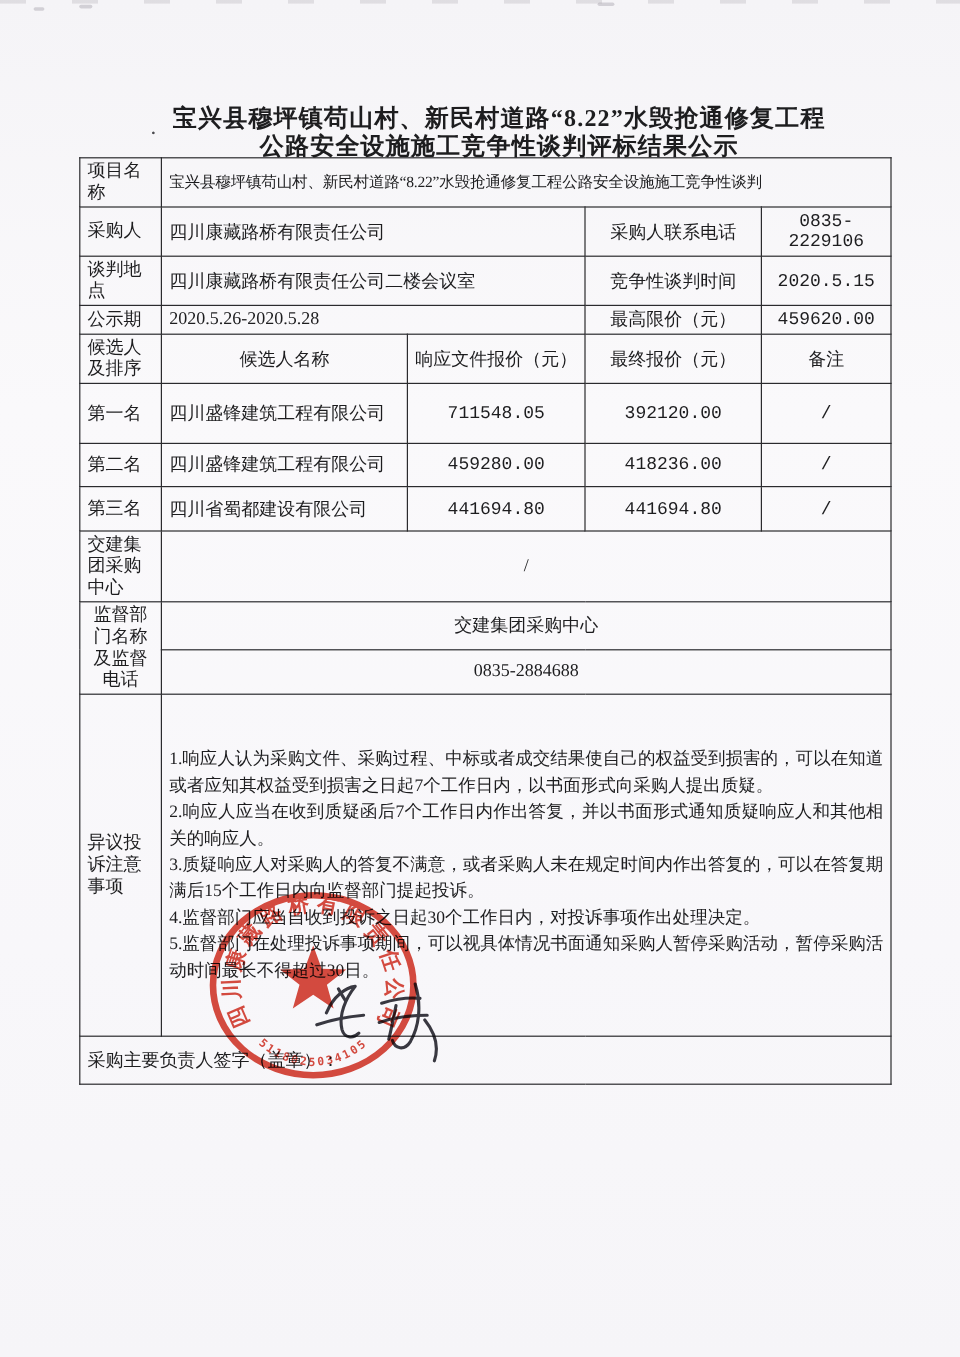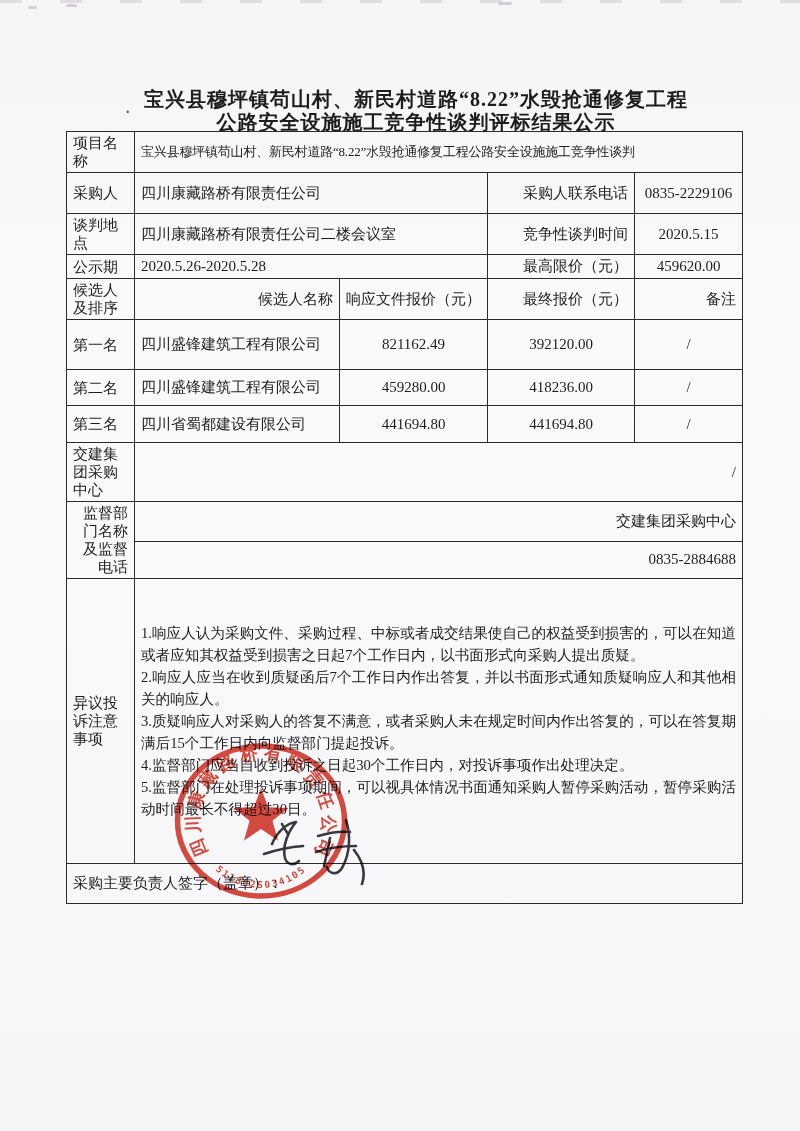--- a/index.html
+++ b/index.html
@@ -23,24 +23,24 @@
     border-collapse:collapse;table-layout:fixed;
     font-size:15px;
   }
   table.sheet td{
     border:1.6px solid #2b2b2e;
     padding:2px 6px;
     vertical-align:middle;
     overflow:hidden;
   }
   td.lbl{padding:2px 2px;text-align:left;line-height:18px;word-break:break-all;margin-left:24px;}
-  td.lbl.ctr{text-align:right;}
+  td.lbl.ctr{text-align:center;}
   td.val{text-align:left;}
-  td.num{text-align:center;}
-  td.ctr{text-align:right;}
+  td.num{text-align:center;font-family:Liberation Mono, monospace;}
+  td.ctr{text-align:center;}
   td.nowrap{white-space:nowrap;font-size:13px;letter-spacing:-.2px;}
   td.obj{font-size:14.6px;line-height:22px;padding:10px 8px;}
   td.obj p{margin:0;text-align:justify;word-break:break-all;}
   td.sig{font-size:15px;padding-left:6px;}
 
   .stamp{position:absolute;left:168px;top:738px;width:186px;height:168px;
     mix-blend-mode:multiply;opacity:.9;pointer-events:none;}
   .signature{position:absolute;left:258px;top:810px;width:120px;height:92px;
     mix-blend-mode:multiply;pointer-events:none;}
 </style>
@@ -93,21 +93,21 @@
     <tr style="height:35px">
       <td class="lbl">候选人及排序</td>
       <td class="ctr">候选人名称</td>
       <td class="ctr">响应文件报价（元）</td>
       <td class="ctr">最终报价（元）</td>
       <td class="ctr">备注</td>
     </tr>
     <tr style="height:50px">
       <td class="lbl">第一名</td>
       <td class="val">四川盛锋建筑工程有限公司</td>
-      <td class="num">821162.49</td>
+      <td class="num">711548.05</td>
       <td class="num">392120.00</td>
       <td class="num">/</td>
     </tr>
     <tr style="height:36px">
       <td class="lbl">第二名</td>
       <td class="val">四川盛锋建筑工程有限公司</td>
       <td class="num">459280.00</td>
       <td class="num">418236.00</td>
       <td class="num">/</td>
     </tr>

